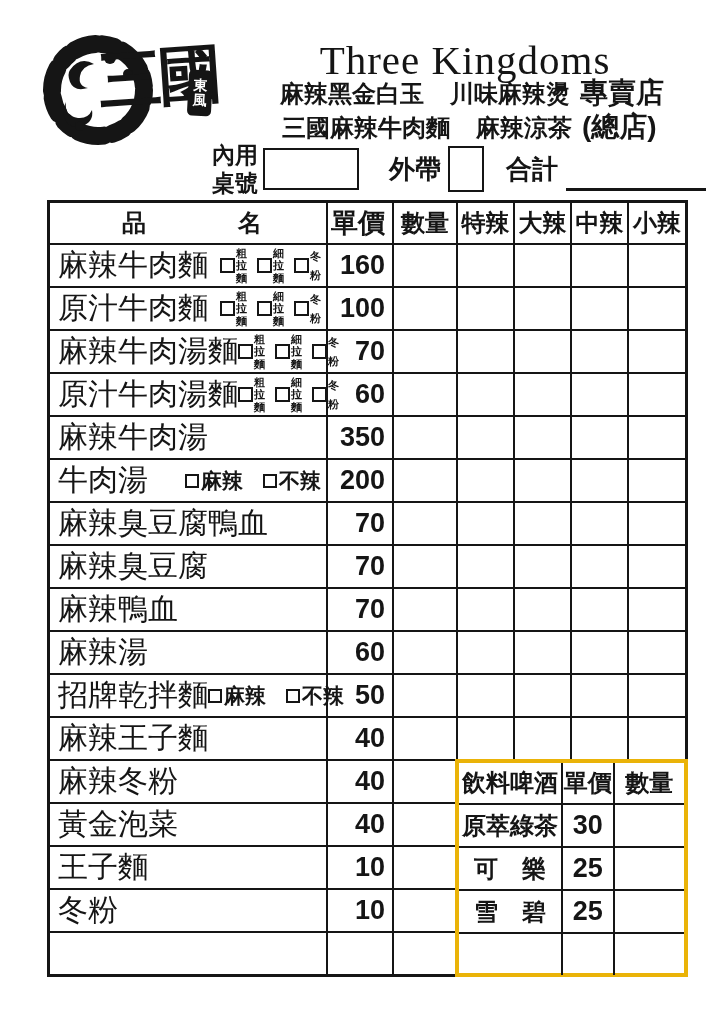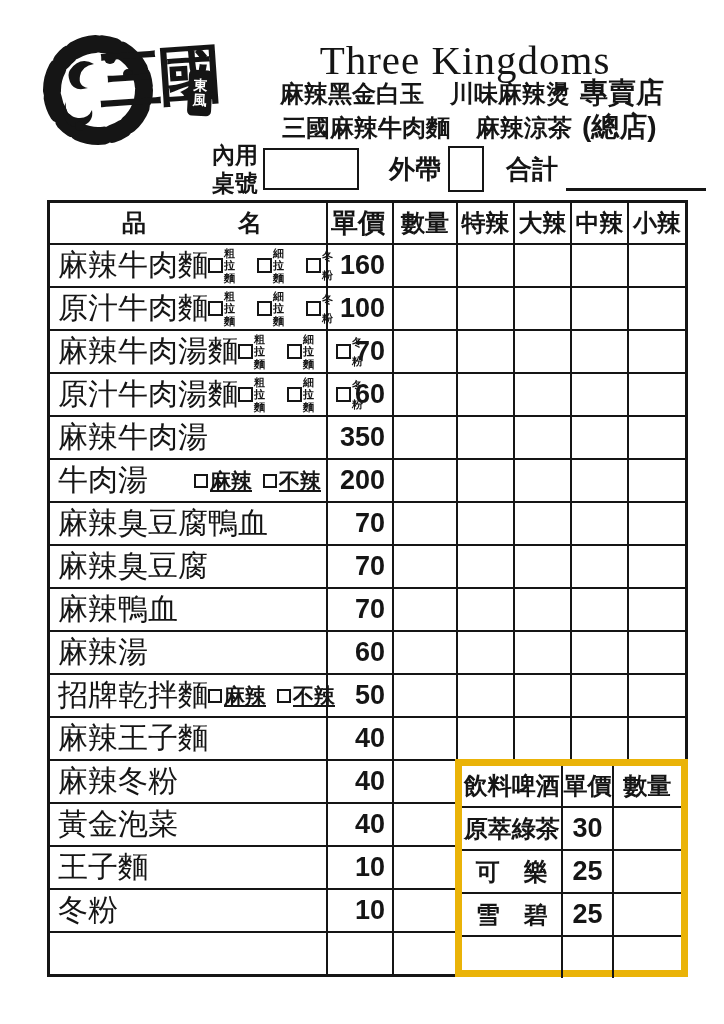--- a/index.html
+++ b/index.html
@@ -54,33 +54,33 @@
   .td.name  { width:278px; padding-left:8px; }
   .td.price { width:66px; justify-content:flex-end; padding-right:7px;
               font-size:27px; font-weight:bold; }
   .td.qty   { width:64px; }
   .td.sp    { width:57px; }
   .td.sp.last { width:56px; }
   .th { justify-content:center; font-size:24px; font-weight:bold; padding-left:0; }
   .name-head { display:flex; justify-content:center; gap:92px; width:278px; }
   .nm { font-size:30px; white-space:nowrap; }
   
-  .nopts { margin-left:auto; display:flex; align-items:center; padding-right:3px; gap:20px; }
+  .nopts { margin-left:auto; display:flex; align-items:center; padding-right:3px; gap:8px; }
   .nopt { display:flex; align-items:center; }
   .cb { width:15px; height:15px; border:2px solid #151515; background:#fff; flex:none; margin-right:1px; }
   .vt3 { width:13px; font-size:11px; line-height:12.5px; word-break:break-all; font-weight:bold; }
   .vt2 { width:13px; font-size:11px; line-height:19px; word-break:break-all; font-weight:bold; }
   
-  .sopts { margin-left:auto; display:flex; align-items:center; gap:11px; padding-right:5px;text-decoration:underline; }
+  .sopts { margin-left:auto; display:flex; align-items:center; gap:20px; padding-right:5px; }
   .sopt { display:flex; align-items:center; font-size:21px; font-weight:bold; white-space:nowrap; }
   .cb2 { width:14px; height:14px; border:2px solid #151515; background:#fff; flex:none; margin-right:2px; }
   
   .drinks {
     position:absolute; left:455px; top:759px; width:233px; height:218px;
-    border:7px solid #eab308; background:#fff;
+    border:4px solid #eab308; background:#fff;
   }
   .dr { display:flex; height:43px; border-top:2px solid #151515; }
   .dr.head { height:40px; border-top:0; }
   .dc { border-right:2px solid #151515; display:flex; align-items:center; justify-content:center;
         font-size:24px; font-weight:bold; white-space:nowrap; }
   .dc.dn { width:105px; }
   .dc.dp { width:52px; font-size:27px; }
   .dc.dq { width:70px; border-right:0; }
   .dr.head .dc.dp { font-size:24px; }
 </style>

